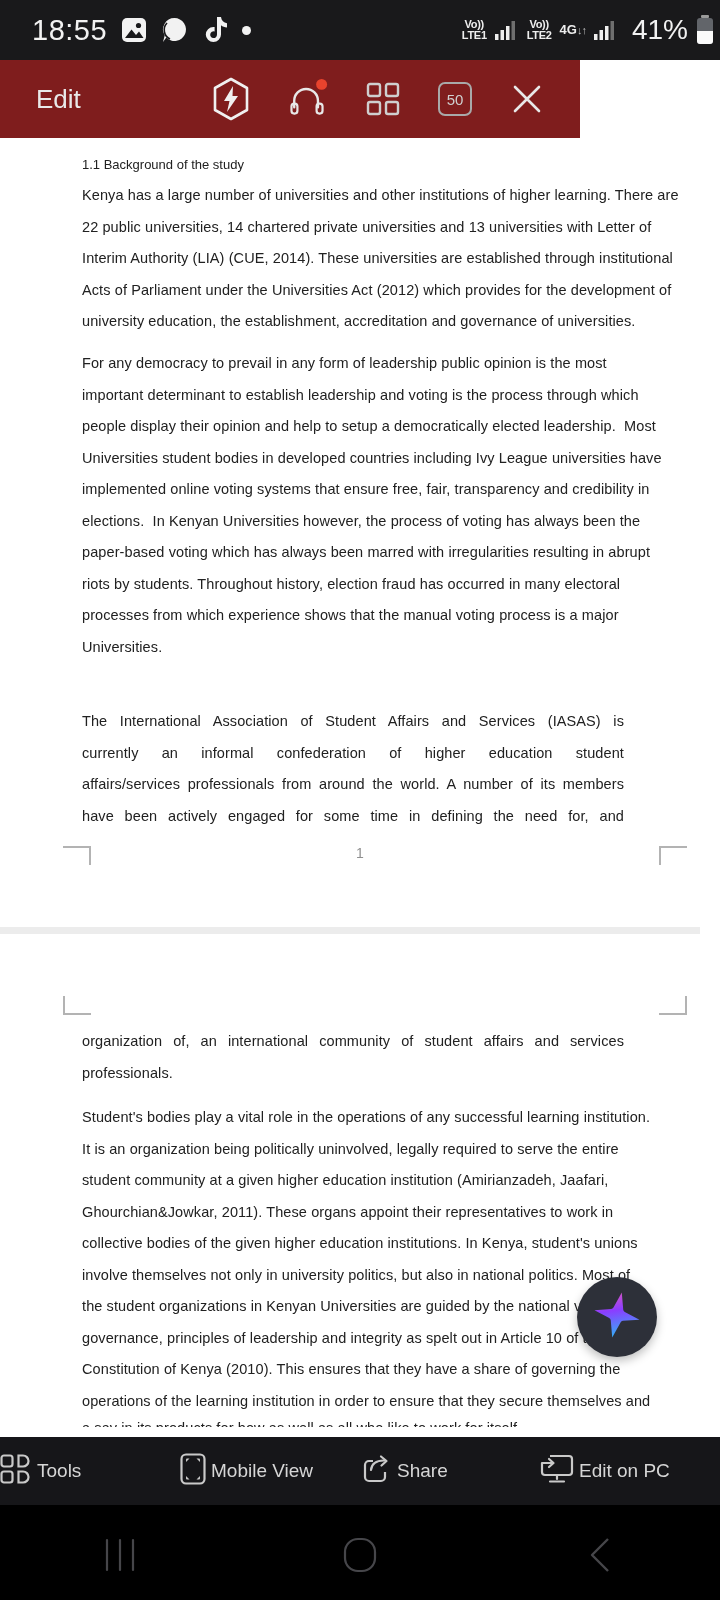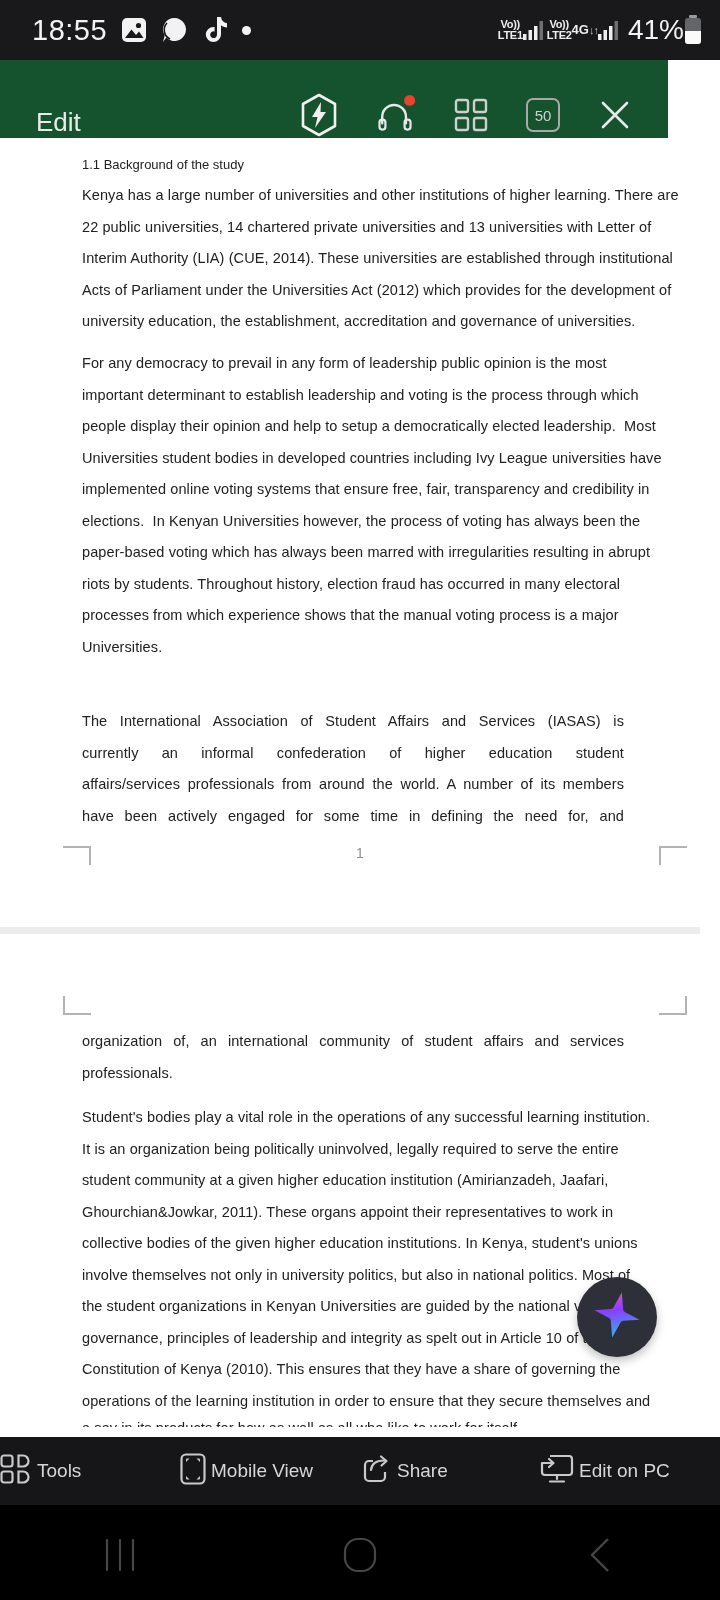--- a/index.html
+++ b/index.html
@@ -6,31 +6,31 @@
   .screen{position:relative;width:720px;height:1600px;overflow:hidden;background:#fff;
           font-family:"Liberation Sans",sans-serif;}
 
   
   .status-bar{position:absolute;left:0;top:0;width:720px;height:60px;background:#19191b;
               display:flex;align-items:center;justify-content:space-between;z-index:30;}
   .sb-left{display:flex;align-items:center;gap:14px;padding-left:32px;justify-content:flex-end;}
   .sb-time{color:#f2f2f2;font-size:29px;letter-spacing:.5px;}
   .sb-ic{display:flex;align-items:center;}
   .sb-dot{width:9px;height:9px;border-radius:50%;background:#f2f2f2;}
-  .sb-right{display:flex;align-items:center;padding-right:18px;}
+  .sb-right{display:flex;align-items:center;gap:8px;padding-right:6px;}
   .stack{display:flex;flex-direction:column;align-items:center;line-height:11px;}
   .stack b{color:#eee;font-size:11px;font-weight:700;letter-spacing:-.3px;}
   .net4g{display:flex;align-items:center;line-height:12px;}
   .net4g b{color:#eee;font-size:13px;font-weight:700;}
   .net4g span{color:#bbb;font-size:11px;letter-spacing:-1px;}
   .sb-batt-pct{color:#f2f2f2;font-size:28px;margin-left:6px;}
 
   
-  .app-bar{position:absolute;left:0;top:60px;width:668px;height:78px;background:#14532d;
-           display:flex;align-items:flex-end;justify-content:space-between;z-index:30;}
+  .app-bar{position:absolute;left:0;top:60px;width:580px;height:78px;background:#7f1d1d;
+           display:flex;align-items:center;justify-content:space-between;z-index:30;}
   .edit-label{color:#e9e9e9;font-size:26px;padding-left:36px;}
   .ab-icons{display:flex;align-items:center;gap:34px;padding-right:32px;}
   .ab-btn{display:flex;align-items:center;justify-content:center;position:relative;width:42px;height:46px;}
   .page-badge{width:30px;height:30px;border:2px solid #a9a9a9;border-radius:7px;color:#cfcfcf;
               font-size:15px;display:flex;align-items:center;justify-content:center;}
 
   
   .doc{position:absolute;left:0;top:128px;width:700px;height:1299px;background:#fff;overflow:hidden;
        color:var(--doc-text,#212121);}
   .h-intro{position:absolute;left:0;top:-12px;width:720px;text-align:center;font-weight:700;

